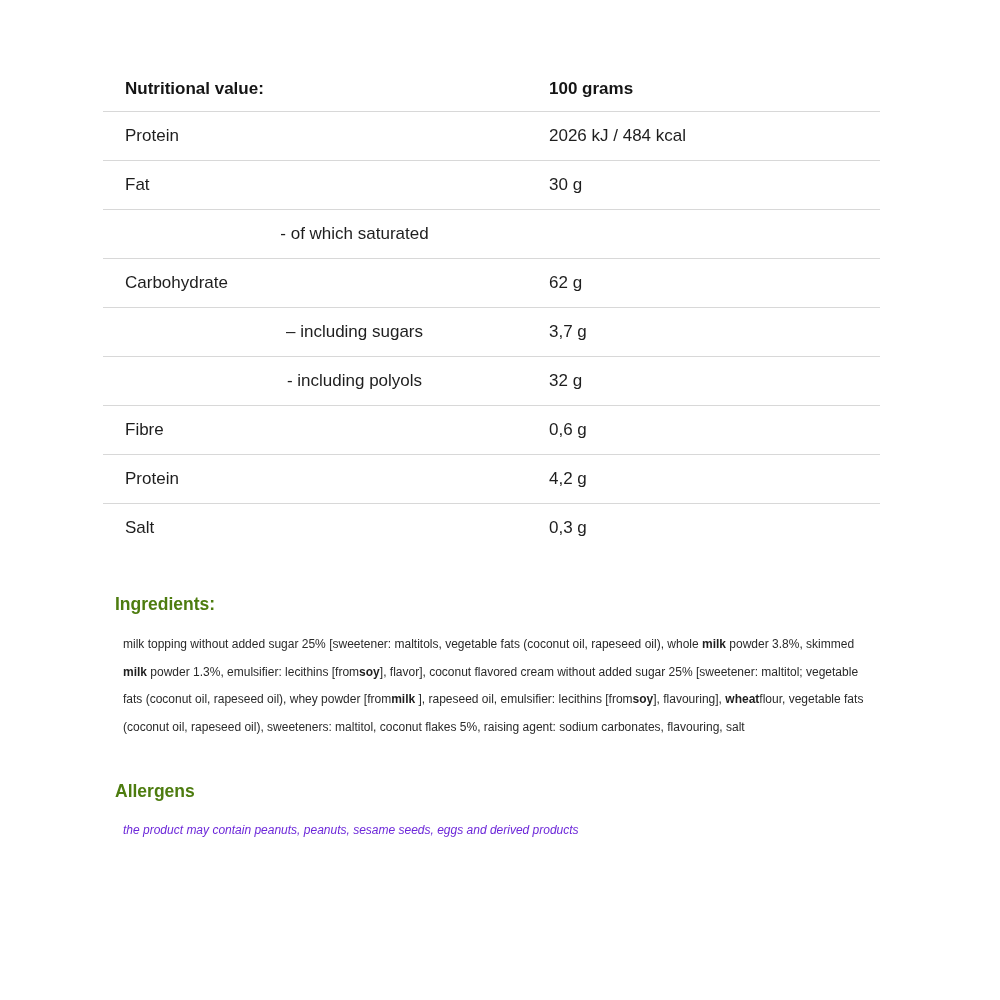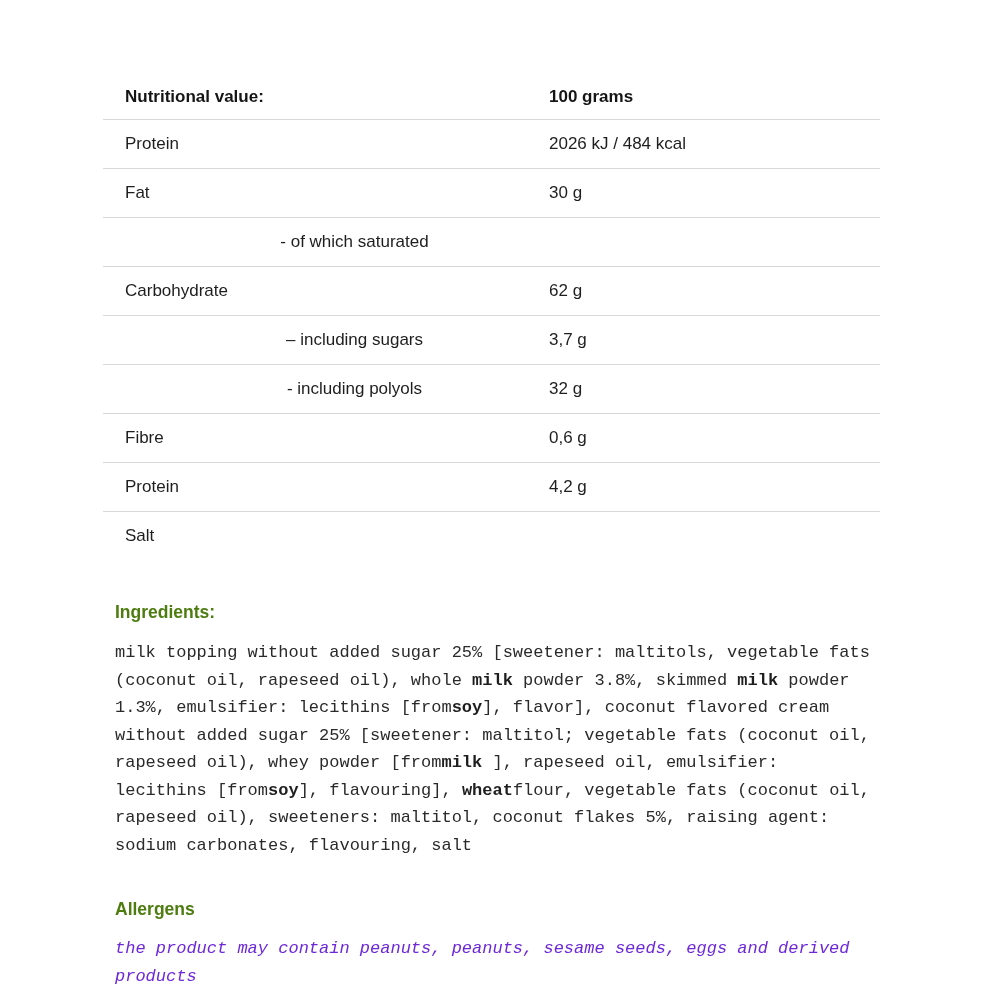--- a/index.html
+++ b/index.html
@@ -12,21 +12,21 @@
     width: 1000px;
     height: 1000px;
     background: #ffffff;
     overflow: hidden;
     font-family: "Liberation Sans", sans-serif;
     color: #1e1e1e;
   }
   .content {
     position: absolute;
     left: 115px;
-    top: 8px;
+    top: 0;
     width: 765px;
   }
   
   .ntable {
     margin: 68px 0 0 -12px;
     width: 777px;
     font-size: 17px;
   }
   .trow {
     display: flex;
@@ -58,25 +58,24 @@
   }
   
   .section-heading {
     font-size: 17.5px;
     line-height: 20px;
     font-weight: bold;
     color: #4d7c0f;
     margin: 42px 0 0 0;
   }
   .para {
-    font-size: 17px;
+    font-size: 12px;
     line-height: 27.5px;
-    margin: 17px 0 0 0;
+    margin: 17px 0 0 8px;
     color: #2a2a2a;
-    font-family: Liberation Mono, monospace;
   }
   .para b {
     color: #1e1e1e;
   }
   .allergens-heading {
     margin-top: 40px;
   }
   .allergens-para {
     font-style: italic;
     margin-top: 16px;
@@ -121,20 +120,21 @@
           <div class="trow">
             <div class="tlabel">Fibre</div>
             <div class="tvalue">0,6 g</div>
           </div>
           <div class="trow">
             <div class="tlabel">Protein</div>
             <div class="tvalue">4,2 g</div>
           </div>
           <div class="trow">
             <div class="tlabel">Salt</div>
+            <div class="tvalue">0,3 g</div>
           </div>
         </div>
     </div>
 
     <h2 class="section-heading">Ingredients:</h2>
 
     <p class="para" id="ingredients-text"><span>milk topping without added sugar 25% [sweetener: maltitols, vegetable fats (coconut oil, rapeseed oil), whole </span><b>milk</b><span> powder 3.8%, skimmed </span><b>milk</b><span> powder 1.3%, emulsifier: lecithins [from</span><b>soy</b><span>], flavor], coconut flavored cream without added sugar 25% [sweetener: maltitol; vegetable fats (coconut oil, rapeseed oil), whey powder [from</span><b>milk</b><span> ], rapeseed oil, emulsifier: lecithins [from</span><b>soy</b><span>], flavouring], </span><b>wheat</b><span>flour, vegetable fats (coconut oil, rapeseed oil), sweeteners: maltitol, coconut flakes 5%, raising agent: sodium carbonates, flavouring, salt</span></p>
 
     <h2 class="section-heading allergens-heading">Allergens</h2>
 

